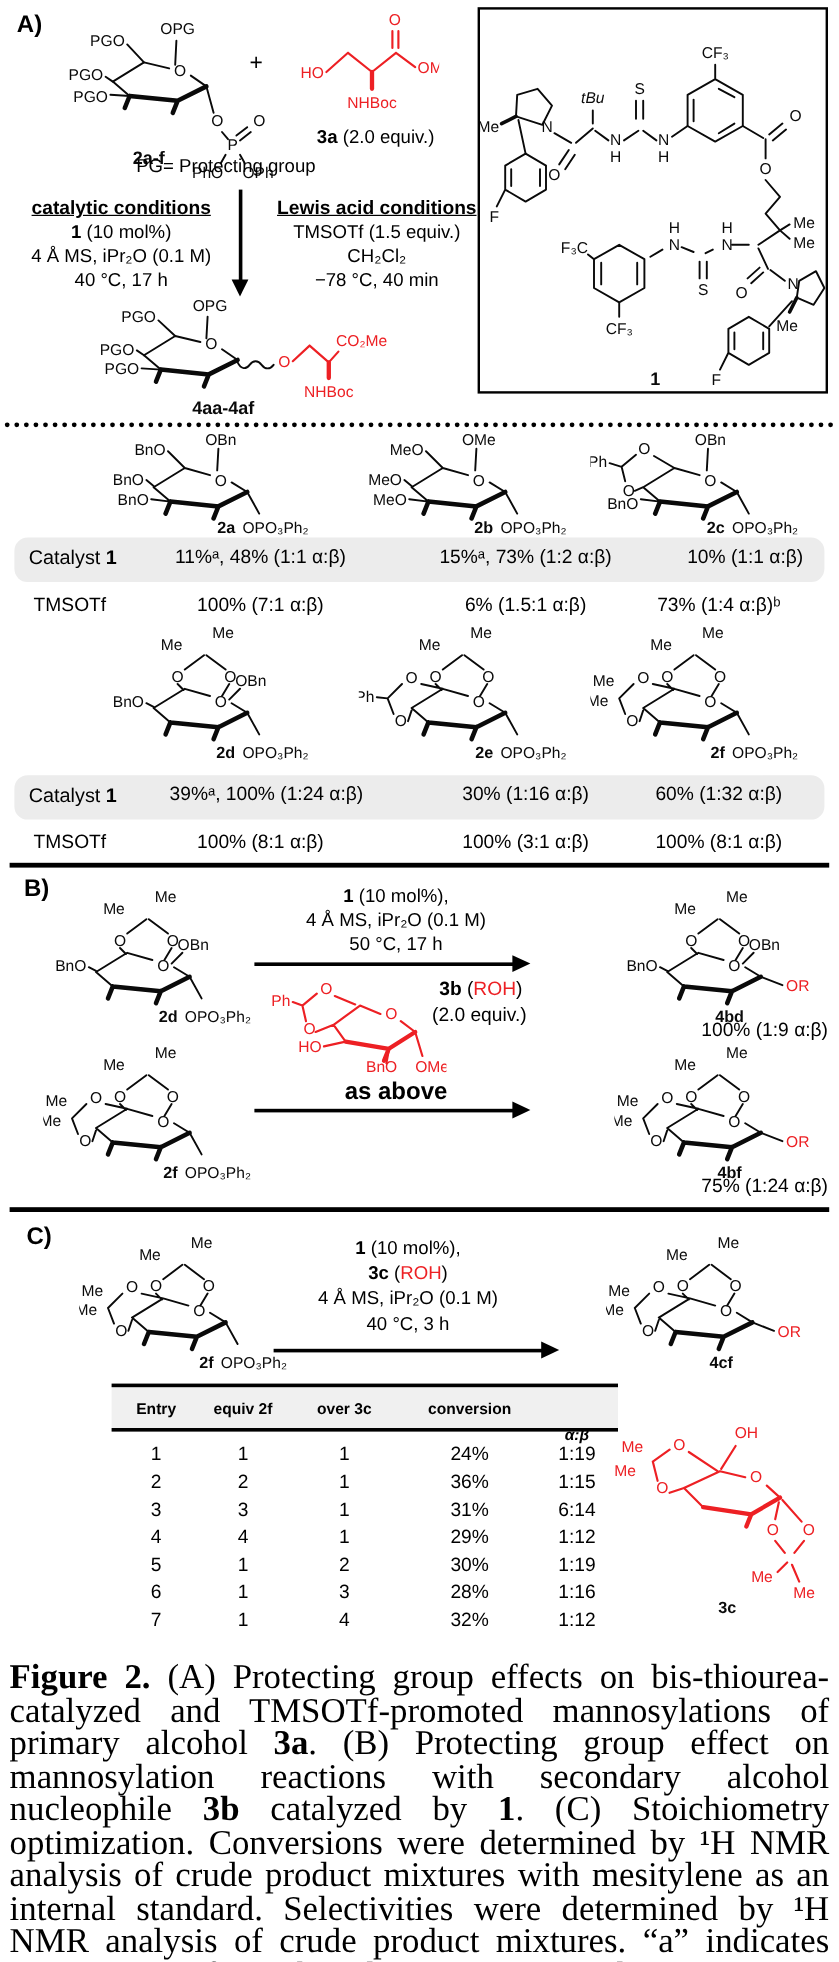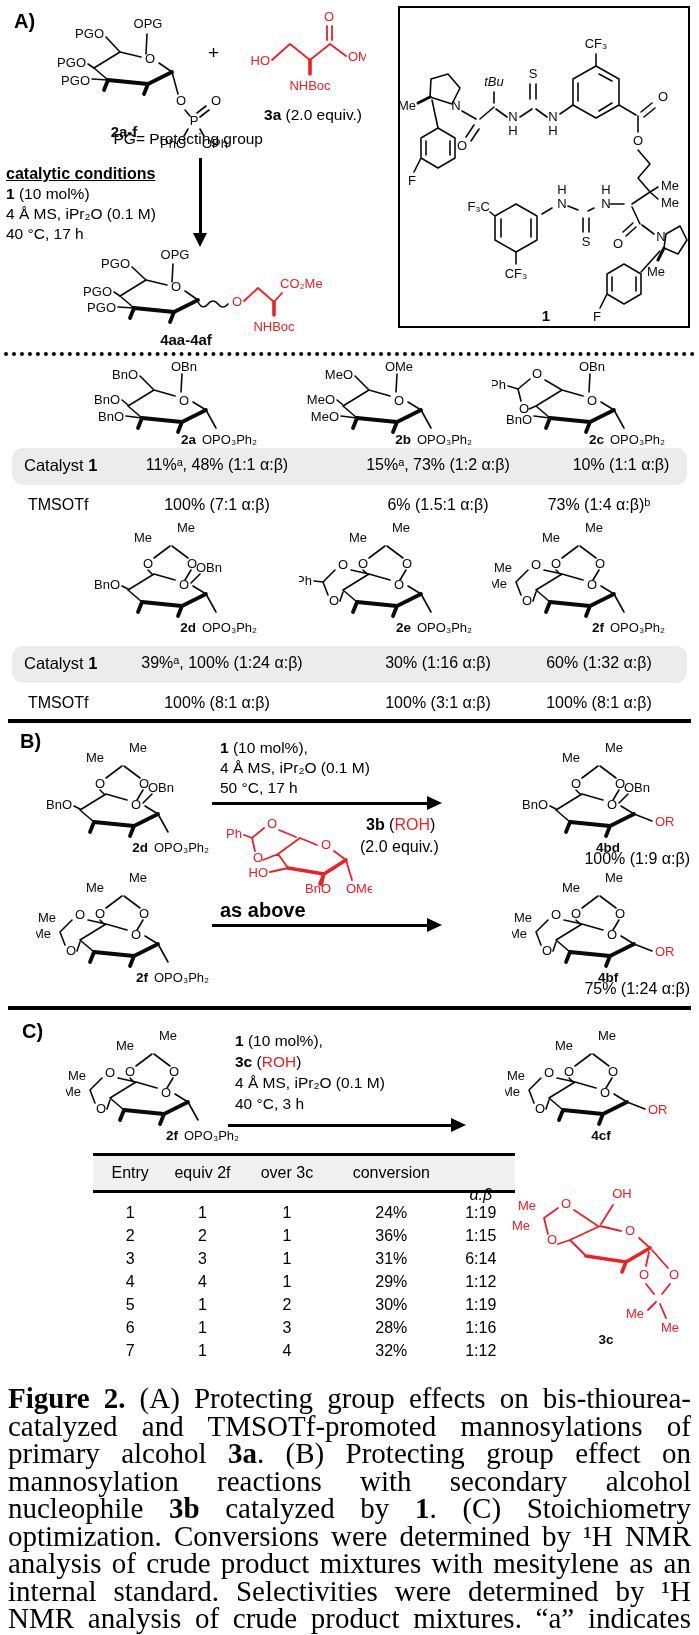--- a/index.html
+++ b/index.html
@@ -1,21 +1,21 @@
 <!DOCTYPE html>
 <html style="--red: #ED2024; --gray: #ececec; --hdr: #f0f0f0;"><head>
 <meta charset="utf-8">
 <style>
   html,body{margin:0;padding:0;background:#fff}
   #page{position:relative;width:699px;height:1635px;background:#fff;overflow:hidden;
         font-family:"Liberation Sans",sans-serif;color:#000}
   .abs{position:absolute}
   .b{font-weight:bold}
   .seclab{position:absolute;font-weight:bold;font-size:20px}
-  .cond{position:absolute;font-size:15.5px;line-height:20px;text-align:left}
+  .cond{position:absolute;font-size:15.5px;line-height:20px;text-align:center}
   .cond .ttl{font-weight:bold;text-decoration:underline;font-size:16px}
   .gray{position:absolute;left:12px;right:12px;height:37px;background:var(--gray);border-radius:11px}
   .rowlab{position:absolute;font-size:16.5px}
   .cell{position:absolute;text-align:center;font-size:16px}
   .resline{position:absolute;text-align:right;font-size:16px}
   .harrow{position:absolute;background:#000;height:2.6px}
   .harrow:after{content:"";position:absolute;right:-14px;top:-6.4px;border-left:15px solid #000;
      border-top:7.6px solid transparent;border-bottom:7.6px solid transparent}
   .varrow{position:absolute;background:#000;width:2.6px}
   .varrow:after{content:"";position:absolute;bottom:-13px;left:-6.4px;border-top:14px solid #000;
@@ -27,21 +27,21 @@
   svg text.idb{font-weight:bold;font-size:13.5px}
   svg text.big{font-weight:bold;font-size:15px}
   svg text.red{fill:var(--red)}
   .bk{stroke:#0a0a0a;stroke-width:1.6;fill:none;stroke-linecap:round;stroke-linejoin:round}
   .bd{stroke:#0a0a0a;stroke-width:3.8;fill:none;stroke-linecap:round;stroke-linejoin:round}
   .bd2{stroke:#0a0a0a;stroke-width:3;fill:none;stroke-linecap:round}
   .rd{stroke:var(--red);stroke-width:1.8;fill:none;stroke-linecap:round;stroke-linejoin:round}
   .rbd{stroke:var(--red);stroke-width:3.6;fill:none;stroke-linecap:round;stroke-linejoin:round}
   .tbl{position:absolute;left:93px;top:1153px;width:422px}
   .thead{display:flex;align-items:center;height:34px;background:var(--hdr);
-     border-top:3px solid #000;border-bottom:3px solid #000;font-weight:normal;font-size:16px}
+     border-top:3px solid #000;border-bottom:3px solid #000;font-weight:bold;font-size:13px}
   .tbody{margin-top:8px}
   .trow{display:flex;align-items:center;height:23px;font-size:16px}
   .tc{text-align:center}
   .tc0{flex:0 0 17.6%}.tc1{flex:0 0 16.7%}.tc2{flex:0 0 23.3%}.tc3{flex:0 0 26.2%}.tc4{flex:0 0 16.2%}
   .caption{position:absolute;left:8px;right:8px;top:1385px;font-family:"Liberation Serif",serif;
      font-size:29px;line-height:27.5px;text-align:justify}
   .caption .b{font-weight:bold}
   .lbl16{position:absolute;font-size:16px}
 </style>
 </head>
@@ -91,20 +91,26 @@
 
   <div class="varrow" style="left:199px;top:158px;height:76px"></div>
 
   <div class="cond" style="left:6px;top:164px;width:190px">
     <div class="ttl">catalytic conditions</div>
     <div><span class="b">1</span><span> (10 mol%)</span></div>
     <div>4 Å MS, iPr₂O (0.1 M)</div>
     <div>40 °C, 17 h</div>
   </div>
 
+  <div class="cond" style="left:228px;top:164px;width:172px">
+    <div class="ttl">Lewis acid conditions</div>
+    <div>TMSOTf (1.5 equiv.)</div>
+    <div>CH₂Cl₂</div>
+    <div>−78 °C, 40 min</div>
+  </div>
 
   <svg class="abs" style="left:58px;top:244px" width="300" height="105" viewBox="0 0 300 105">
     <g>
       <path class="bk" d="M62,52 L88,36 L109,41 M127,47 L140,56 M76,64 L62,52"></path>
       <path class="bd" d="M76,64 L116,68 L140,56 M116,68 L112,78 M76,64 L72,74"></path>
       <path class="bk" d="M74,23 L88,36 M115,20 L114,38 M56,48 L62,52 M60,63 L76,64"></path>
       <path class="bk" d="M140,58 c3,6 7,6 10,2 c3,-4 7,-4 10,0 c3,4 7,4 10,0"></path>
       <path class="rd" d="M186,57 L200,44 M200,44 L216,58 M216,58 L224,49"></path>
       <path class="rbd" d="M216,58 L216,71"></path>
     </g>

